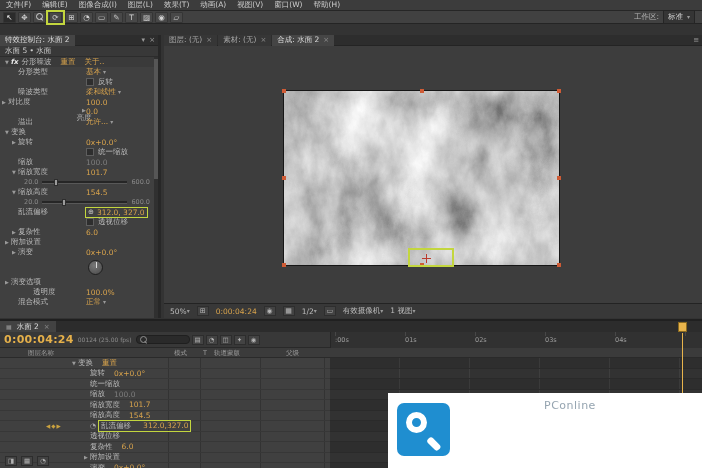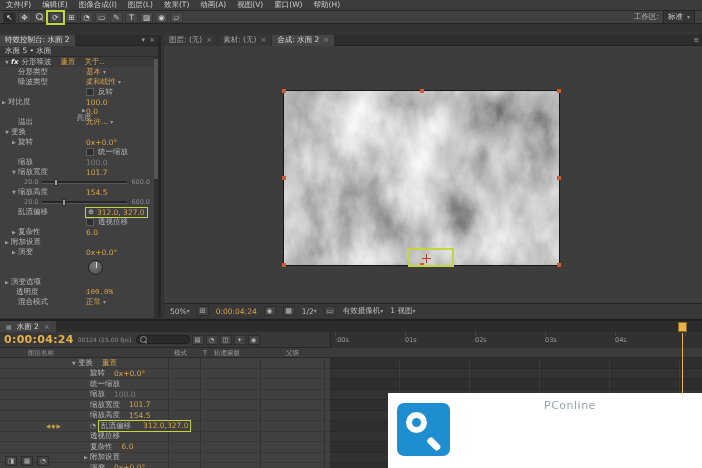--- a/index.html
+++ b/index.html
@@ -222,33 +222,33 @@
             <span class="elabel">分形类型</span>
             <span class="vcol">
               <span class="pv" style="display: inline-flex; gap: 3px; align-items: center;">
                 <span class="eval">基本</span>
               </span>
               <span class="ddcaret">▾</span>
             </span>
           </div>
           <div class="erow" style="padding-left: 10px;">
             <span class="twirl"></span>
-            <span class="elabel">噪波类型</span>
-            <span class="vcol">
-              <span class="pv" style="display: inline-flex; gap: 3px; align-items: center;">
-                <span class="eval">柔和线性</span>
-              </span>
-              <span class="ddcaret">▾</span>
-            </span>
-          </div>
-          <div class="erow" style="padding-left: 10px;">
-            <span class="twirl"></span>
             <span class="vcol">
               <span class="cbx"></span>
               <span class="cblabel">反转</span>
+            </span>
+          </div>
+          <div class="erow" style="padding-left: 10px;">
+            <span class="twirl"></span>
+            <span class="elabel">噪波类型</span>
+            <span class="vcol">
+              <span class="pv" style="display: inline-flex; gap: 3px; align-items: center;">
+                <span class="eval">柔和线性</span>
+              </span>
+              <span class="ddcaret">▾</span>
             </span>
           </div>
           <div class="erow" style="">
             <span class="twirl">▶</span>
             <span class="elabel">对比度</span>
             <span class="vcol">
               <span class="pv" style="display: inline-flex; gap: 3px; align-items: center;">
                 <span class="eval">100.0</span>
               </span>
             </span>
@@ -383,21 +383,21 @@
           <div class="dial-row">
             <span class="dial"></span>
           </div>
           <div class="erow" style="padding-left: 3px;">
             <span class="twirl">▶</span>
             <span class="elabel">演变选项</span>
             <span class="vcol">
               <span class="pv" style="display: inline-flex; gap: 3px; align-items: center;"></span>
             </span>
           </div>
-          <div class="erow" style="padding-left: 8px; font-family: Liberation Mono, monospace;">
+          <div class="erow" style="padding-left: 25px;">
             <span class="twirl"></span>
             <span class="elabel">透明度</span>
             <span class="vcol">
               <span class="pv" style="display: inline-flex; gap: 3px; align-items: center;">
                 <span class="eval">100.0%</span>
               </span>
             </span>
           </div>
           <div class="erow" style="padding-left: 10px;">
             <span class="twirl"></span>

